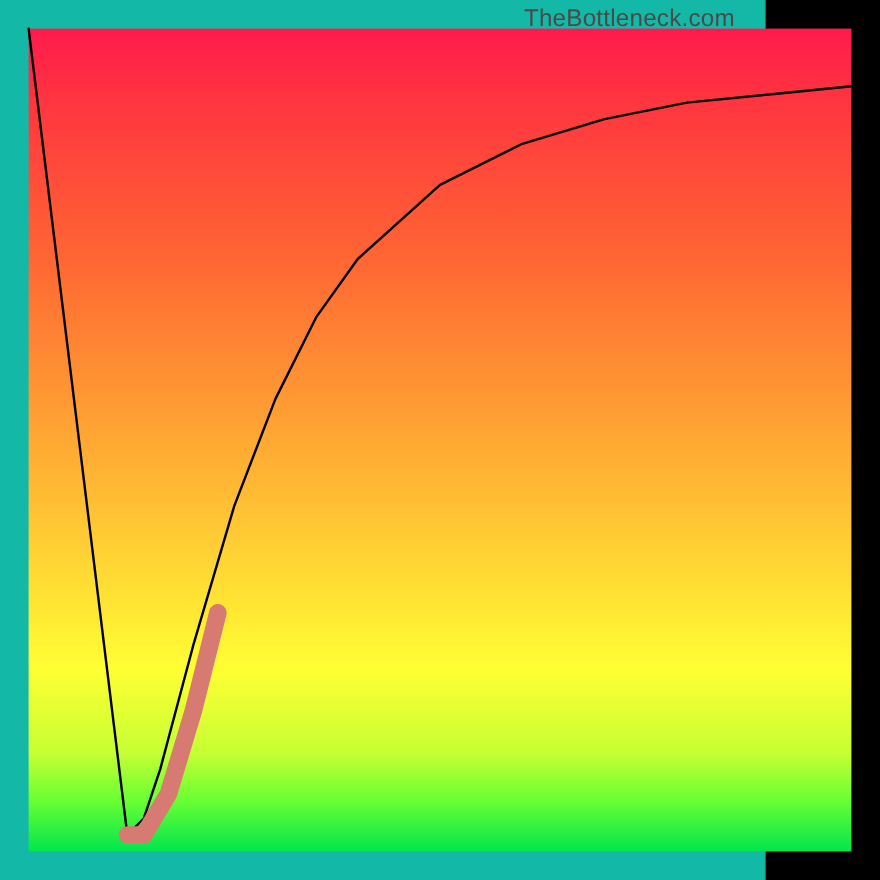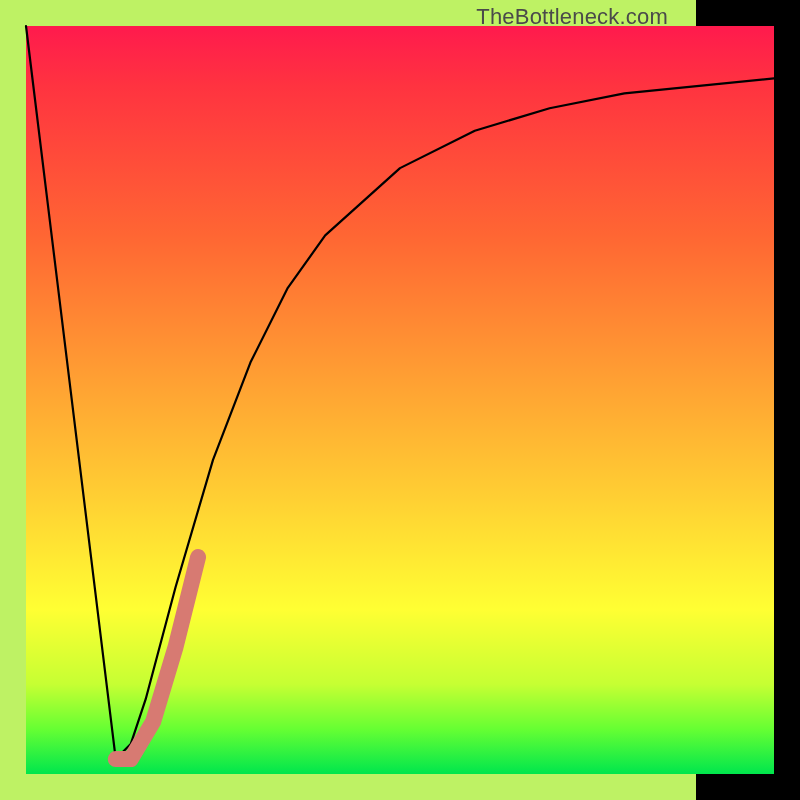--- a/index.html
+++ b/index.html
@@ -8,21 +8,21 @@
     width: 800px;
     height: 800px;
     overflow: hidden;
     background: #000;
     font-family: Arial, Helvetica, sans-serif;
   }
   .frame {
     position: relative;
     width: 696px;
     height: 800px;
-    background: #bef264;
+    background: #14b8a6;
     text-decoration: underline;
   }
   .plot-area {
     position: absolute;
     left: 26px;
     top: 26px;
     width: 748px;
     height: 748px;
     background: linear-gradient(to bottom,
       #ff1a4d 0%,

